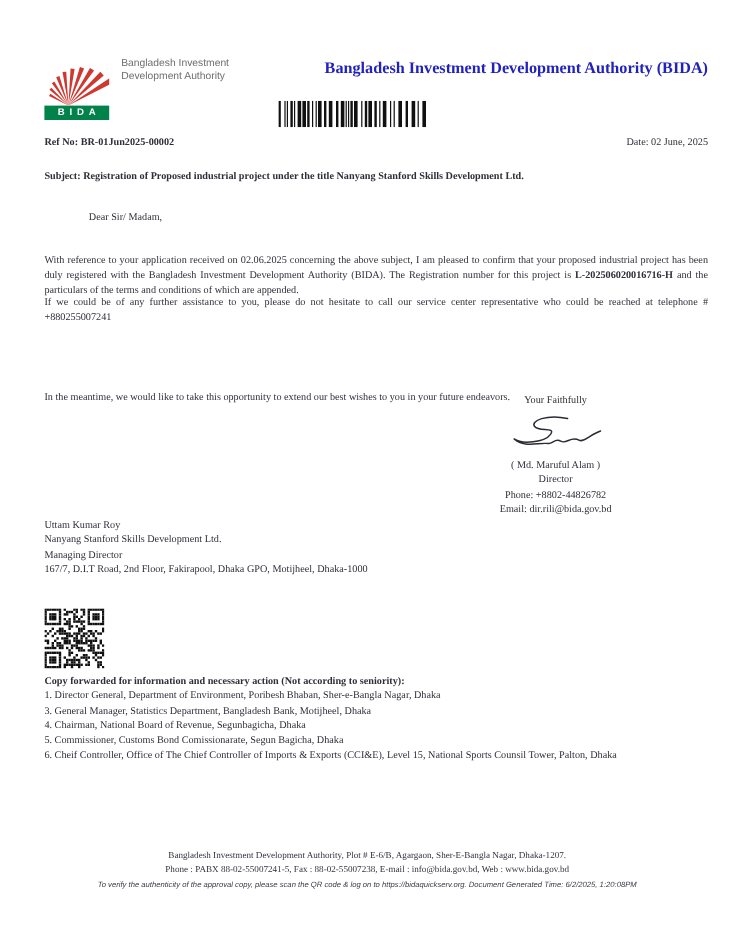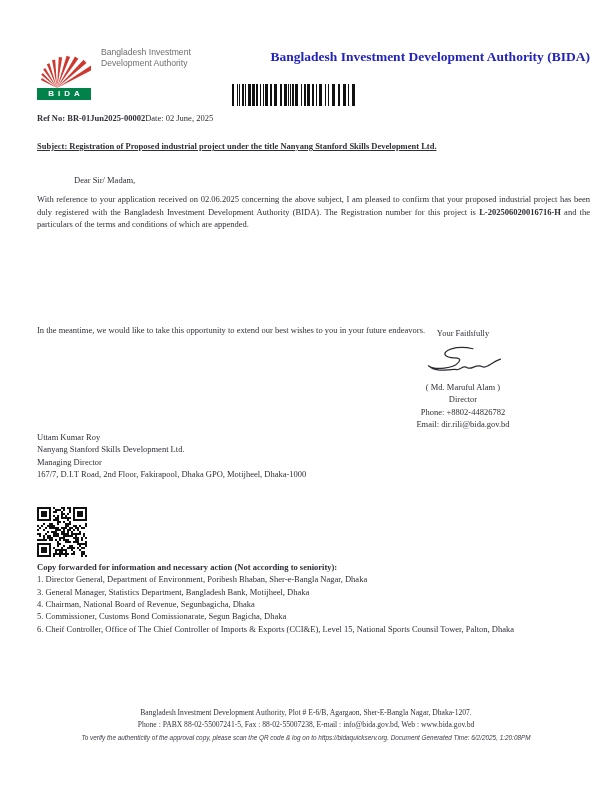--- a/index.html
+++ b/index.html
@@ -29,27 +29,27 @@
     font-size:8.6px;line-height:10.5px;color:#6e6e6e;
   }
   
   .doc-title{
     left:225px;top:49px;width:365px;text-align:right;
     font-size:13.5px;font-weight:bold;color:var(--title-blue,#2222bd);
   }
   .barcode{left:232px;top:84px;}
   .barcode rect{fill:var(--code-black,#111111);}
   
-  .refrow{left:37px;top:113px;width:553px;display:flex;justify-content:flex-start;font-size:8.5px;}
+  .refrow{left:37px;top:113px;width:553px;display:flex;justify-content:space-between;font-size:8.5px;}
   .refno{font-weight:bold;}
-  .subject{left:37px;top:141px;width:553px;font-size:8.5px;font-weight:bold;text-decoration:underline;}
+  .subject{left:37px;top:141px;width:553px;font-size:8.5px;font-weight:bold;}
   
   .bodypara{left:37px;width:553px;font-size:8.5px;line-height:12.6px;text-align:justify;}
   .salutation{left:37px;top:175px;font-size:8.5px;margin-left:37px;}
-  .p1{top:193px;}
+  .p1{top:210px;}
   .p2{top:245px;}
   .p3{top:279px;margin-top:45px;}
   
   .sigblock{left:368px;top:327px;width:190px;text-align:center;font-size:8.5px;line-height:12.2px;}
   .sig-svg{display:block;margin:5px auto 1px auto;}
   .sig-svg path{stroke:#2b2b33;stroke-width:1.3;fill:none;stroke-linecap:round;}
   
   .recipient{left:37px;top:431px;width:553px;font-size:8.5px;line-height:12.3px;}
   
   .qr{left:37px;top:507px;}
@@ -131,20 +131,21 @@
     <span class="refno">Ref No: BR-01Jun2025-00002</span>
     <span>Date: 02 June, 2025</span>
   </div>
 
   <div class="abs subject">Subject: Registration of Proposed industrial project under the title Nanyang Stanford Skills Development Ltd.</div>
 
   <div class="abs salutation">Dear Sir/ Madam,</div>
 
   <div class="abs bodypara p1"><span>With reference to your application received on 02.06.2025 concerning the above subject, I am pleased to confirm that your proposed industrial project has been duly registered with the Bangladesh Investment Development Authority (BIDA). The Registration number for this project is </span><b>L-202506020016716-H</b><span>  and the particulars of the terms and conditions of which are appended.</span></div>
 
+  <div class="abs bodypara p2">If we could be of any further assistance to you, please do not hesitate to call our service center representative who could be reached at telephone # +880255007241</div>
   <div class="abs bodypara p3">In the meantime, we would like to take this opportunity to extend our best wishes to you in your future endeavors.</div>
 
   <div class="abs sigblock">
     <div>Your Faithfully</div>
     <svg class="sig-svg" width="95" height="36" viewBox="0 0 100 38">
       <path d="M60,5 C42,1 27,7 31,12 C35,17 50,12 45,19 C40,26 20,28 13,23
                M13,23 C22,31 34,26 43,27 C47,27.5 49,22 54,25 C59,28 63,20 70,24 C74,26.5 80,19 89,16"></path>
     </svg>
     <div>( Md.  Maruful  Alam )</div>
     <div>Director</div>

